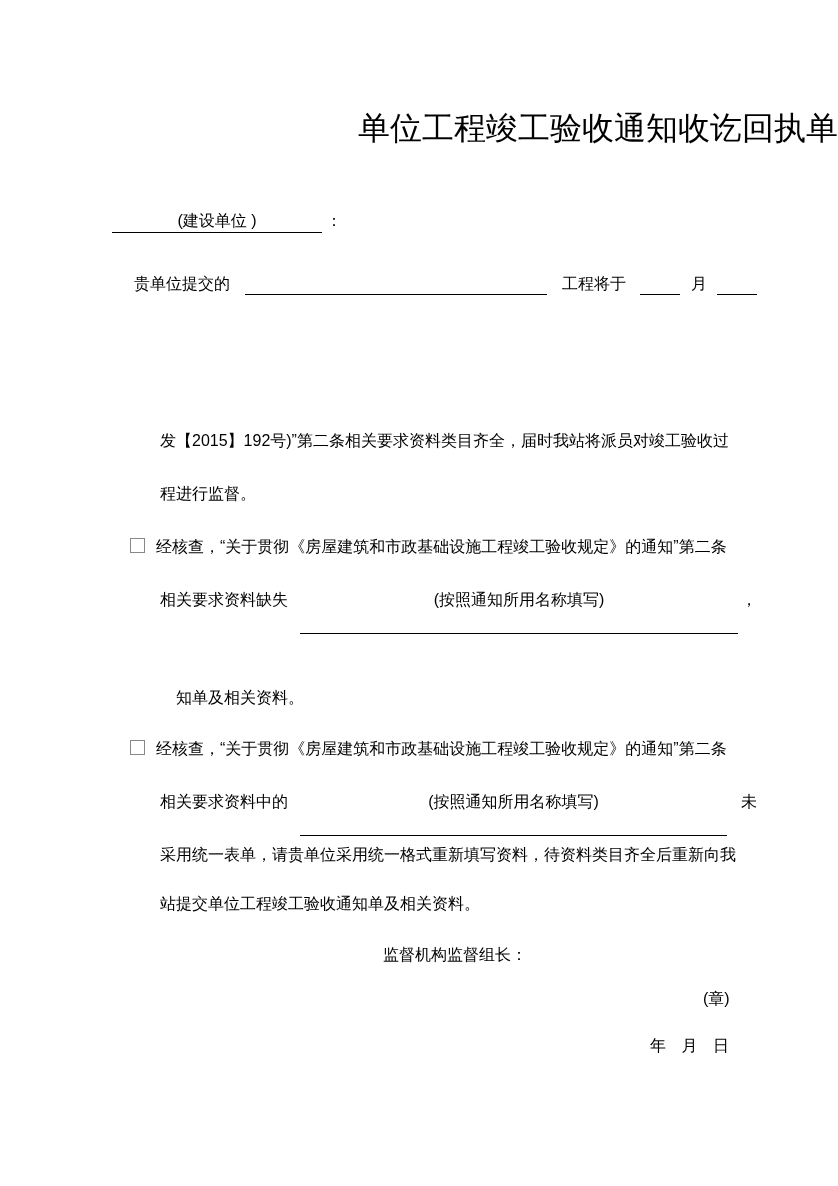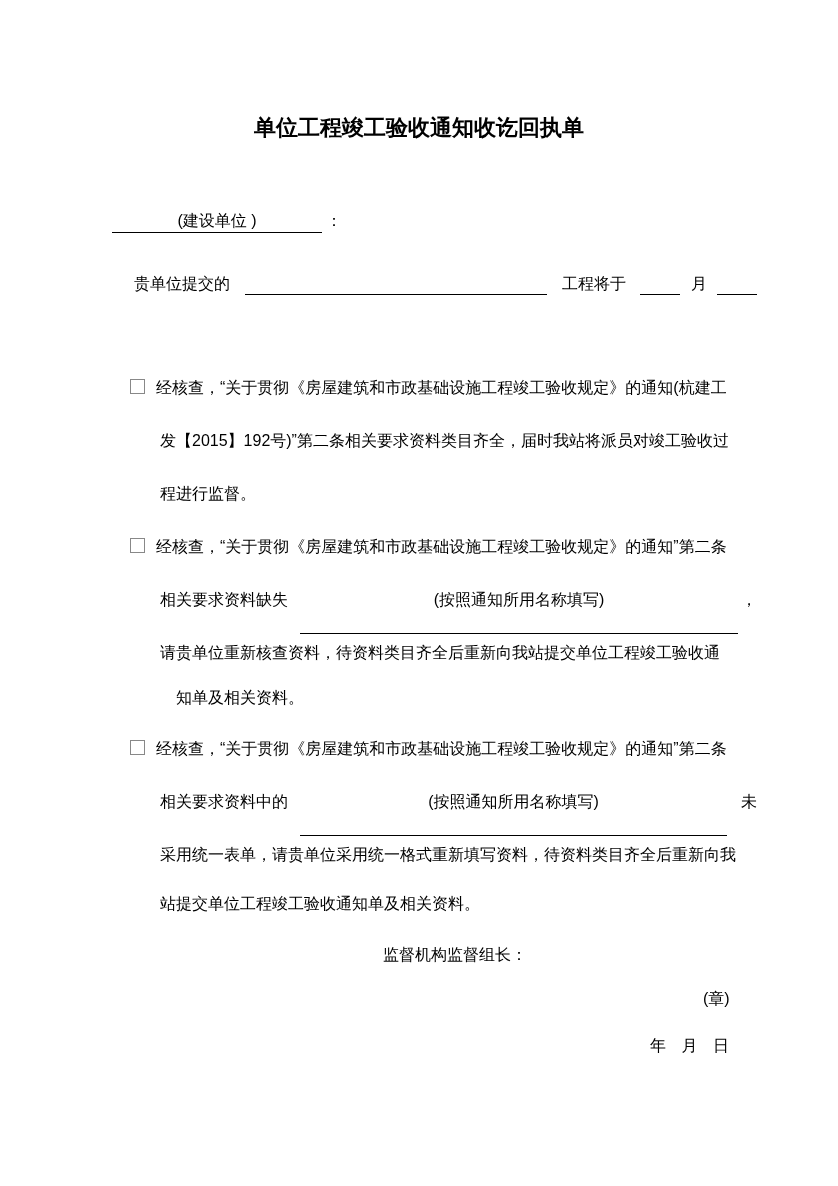--- a/index.html
+++ b/index.html
@@ -9,21 +9,21 @@
     background:#ffffff;
     color:#000000;
     font-family:"Liberation Sans", sans-serif;
     font-size:16px;
     overflow:hidden;
   }
   .row { position:absolute; white-space:nowrap; line-height:22px; }
   .flexrow { display:flex; align-items:flex-start; white-space:nowrap; }
   .title {
     position:absolute; top:112px; left:0; right:0;
-    text-align:center; font-size:22px; font-weight:bold; line-height:32px;
+    text-align:right; font-size:32px; font-weight:normal; line-height:32px;
     letter-spacing:0px;
   }
   .blank {
     display:inline-block;
     border-bottom:1px solid #000;
     height:21px;
     vertical-align:bottom;
   }
   .ublank {
     display:inline-block;
@@ -60,40 +60,34 @@
     <span class="blank" style="width:40px; margin:0 11px 0 14px;"></span>
     <span>月</span>
     <span class="blank" style="width:40px; margin-left:10px;"></span>
   </div>
 
   <div class="row" style="top:210px; left:112px;">
     <span class="ublank" style="width:210px;"><span>(建设单位 )</span></span><span style="margin-left:4px;">：</span>
   </div>
 
 
-  <div class="row" style="top:377px; left:130px;">
-    <span class="checkbox"></span><span>经核查，“关于贯彻《房屋建筑和市政基础设施工程竣工验收规定》的通知(杭建工</span>
-  </div>
   <div class="row" style="top:430px; left:160px;">
     <span>发【2015】192号)”第二条相关要求资料类目齐全，届时我站将派员对竣工验收过</span>
   </div>
   <div class="row" style="top:483px; left:160px;">
     <span>程进行监督。</span>
   </div>
 
   <div class="row" style="top:536px; left:130px;">
     <span class="checkbox"></span><span>经核查，“关于贯彻《房屋建筑和市政基础设施工程竣工验收规定》的通知”第二条</span>
   </div>
   <div class="row flexrow" style="top:589px; left:160px; width:597px;">
     <span>相关要求资料缺失</span>
     <span class="hintblank" style="flex:1; margin-left:12px;"><span>(按照通知所用名称填写)</span></span>
     <span style="margin-left:3px;">，</span>
-  </div>
-  <div class="row" style="top:642px; left:160px;">
-    <span>请贵单位重新核查资料，待资料类目齐全后重新向我站提交单位工程竣工验收通</span>
   </div>
   <div class="row" style="top:687px; left:176px;text-align:right;">
     <span>知单及相关资料。</span>
   </div>
 
   <div class="row" style="top:738px; left:130px;">
     <span class="checkbox"></span><span>经核查，“关于贯彻《房屋建筑和市政基础设施工程竣工验收规定》的通知”第二条</span>
   </div>
   <div class="row flexrow" style="top:791px; left:160px; width:597px;">
     <span>相关要求资料中的</span>

